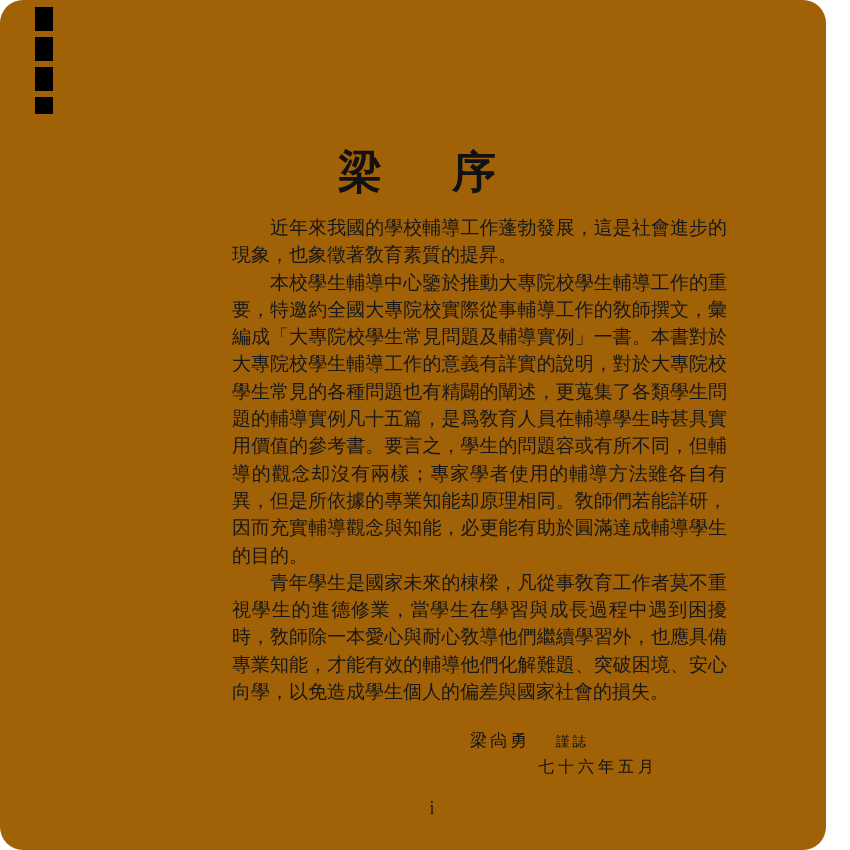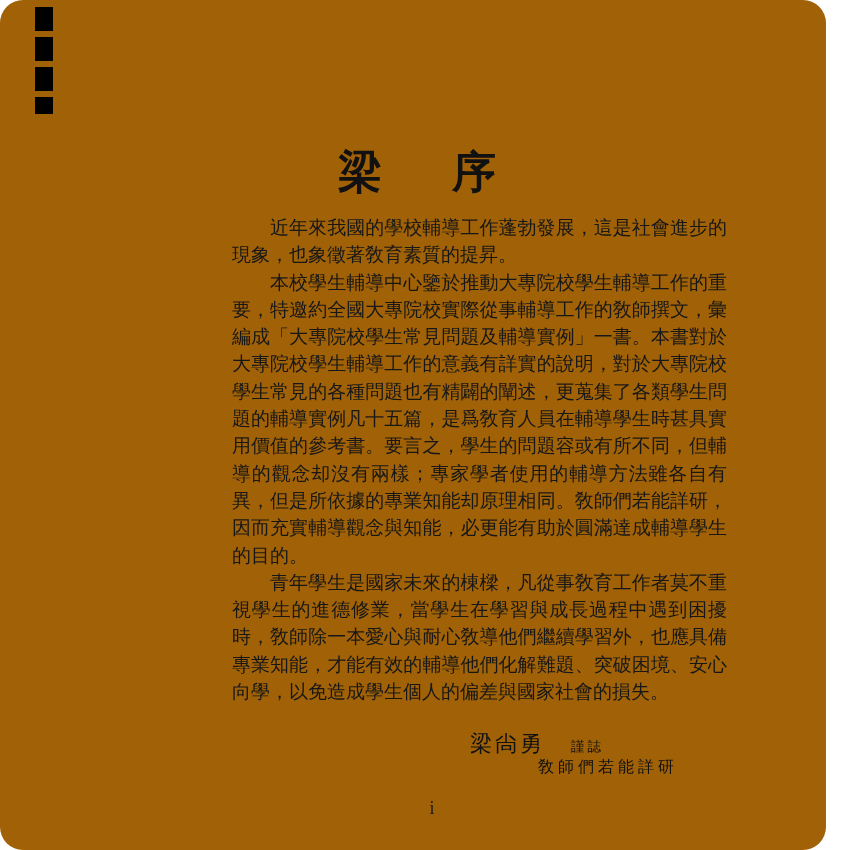--- a/index.html
+++ b/index.html
@@ -58,21 +58,21 @@
     padding: 0;
     text-indent: 2em;
   }
   .signature-line {
     position: absolute;
     top: 729px;
     left: 470px;
     white-space: nowrap;
   }
   .signature-name {
-    font-size: 22px;
+    font-size: 17px;
     letter-spacing: 3px;
     color: #111111;
   }
   .signature-honorific {
     font-size: 13.5px;
     letter-spacing: 3px;
     margin-left: 26px;
     color: #111111;
   }
   .signature-date {
@@ -109,17 +109,17 @@
   <div class="body-text">
     <p>近年來我國的學校輔導工作蓬勃發展，這是社會進步的現象，也象徵著敎育素質的提昇。</p>
     <p>本校學生輔導中心鑒於推動大專院校學生輔導工作的重要，特邀約全國大專院校實際從事輔導工作的敎師撰文，彙編成「大專院校學生常見問題及輔導實例」一書。本書對於大專院校學生輔導工作的意義有詳實的說明，對於大專院校學生常見的各種問題也有精闢的闡述，更蒐集了各類學生問題的輔導實例凡十五篇，是爲敎育人員在輔導學生時甚具實用價值的參考書。要言之，學生的問題容或有所不同，但輔導的觀念却沒有兩樣；專家學者使用的輔導方法雖各自有異，但是所依據的專業知能却原理相同。敎師們若能詳研，因而充實輔導觀念與知能，必更能有助於圓滿達成輔導學生的目的。</p>
     <p>青年學生是國家未來的棟樑，凡從事敎育工作者莫不重視學生的進德修業，當學生在學習與成長過程中遇到困擾時，敎師除一本愛心與耐心敎導他們繼續學習外，也應具備專業知能，才能有效的輔導他們化解難題、突破困境、安心向學，以免造成學生個人的偏差與國家社會的損失。</p>
   </div>
 
   <div class="signature-line">
     <span class="signature-name">梁尙勇</span><span class="signature-honorific">謹誌</span>
   </div>
 
-  <div class="signature-date">敎師們若能詳研</div>
+  <div class="signature-date">七十六年五月</div>
 
   <div class="page-number">i</div>
 
 </div>
 
 </body></html>

